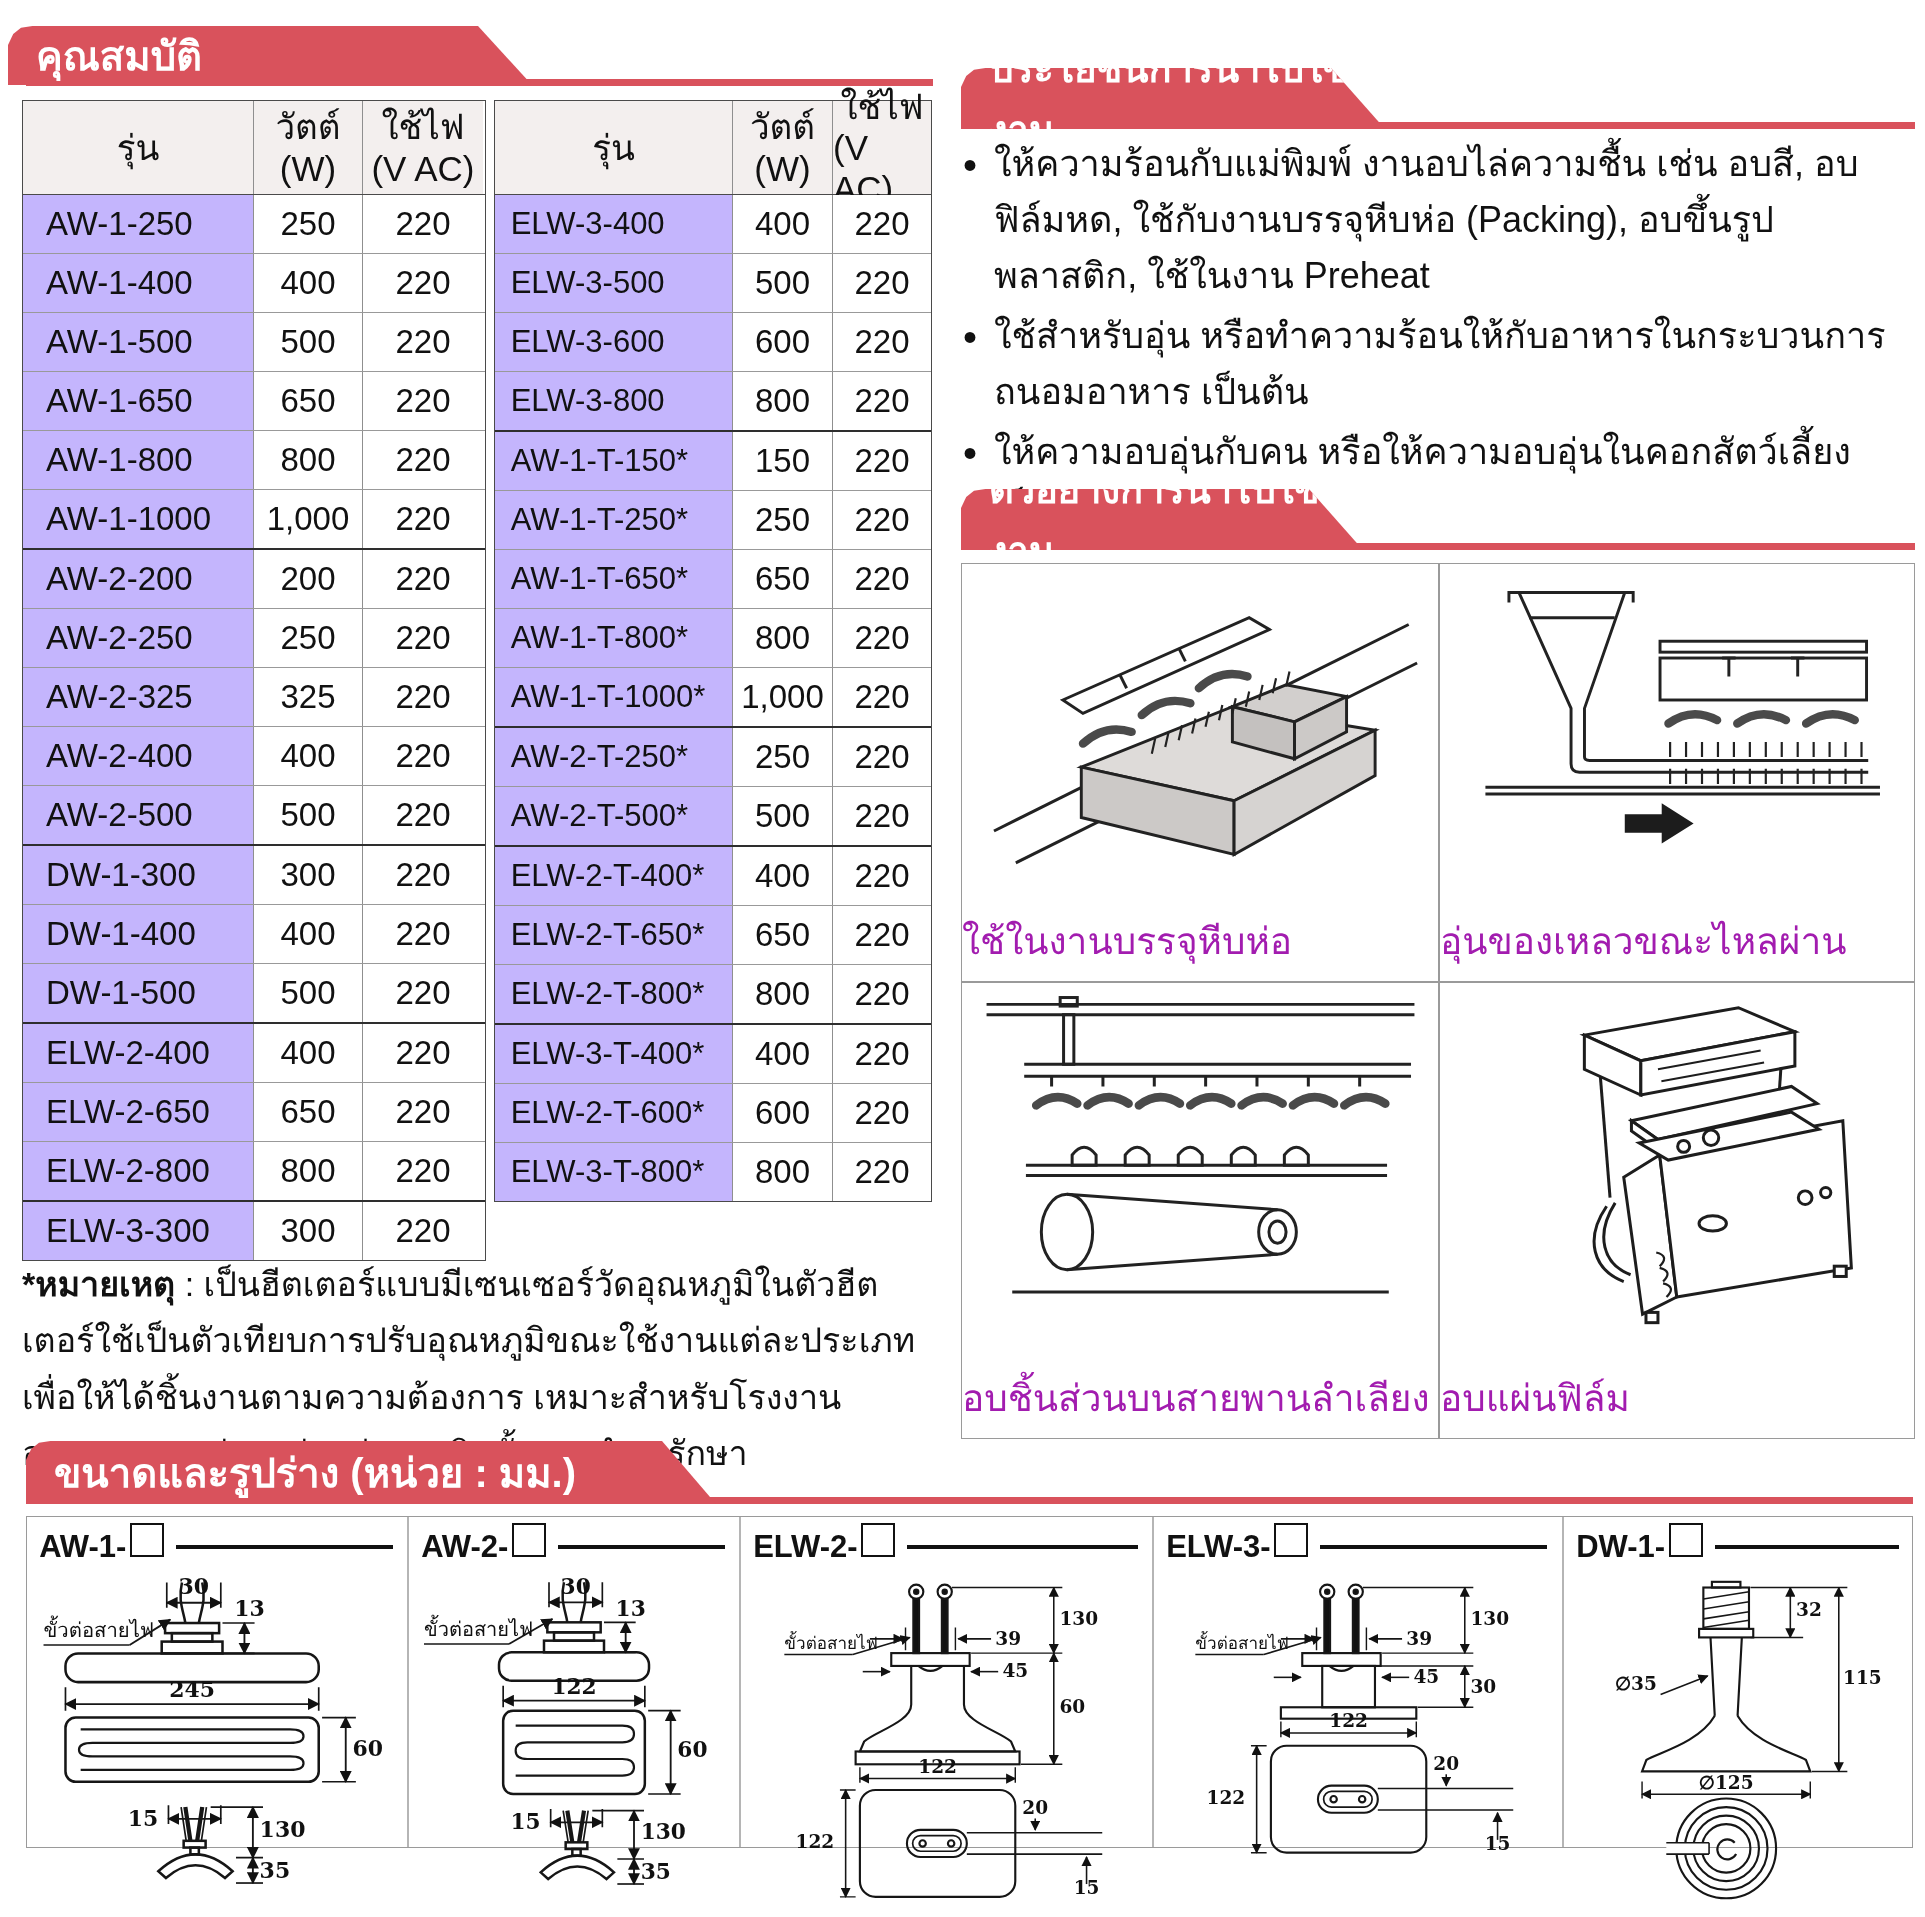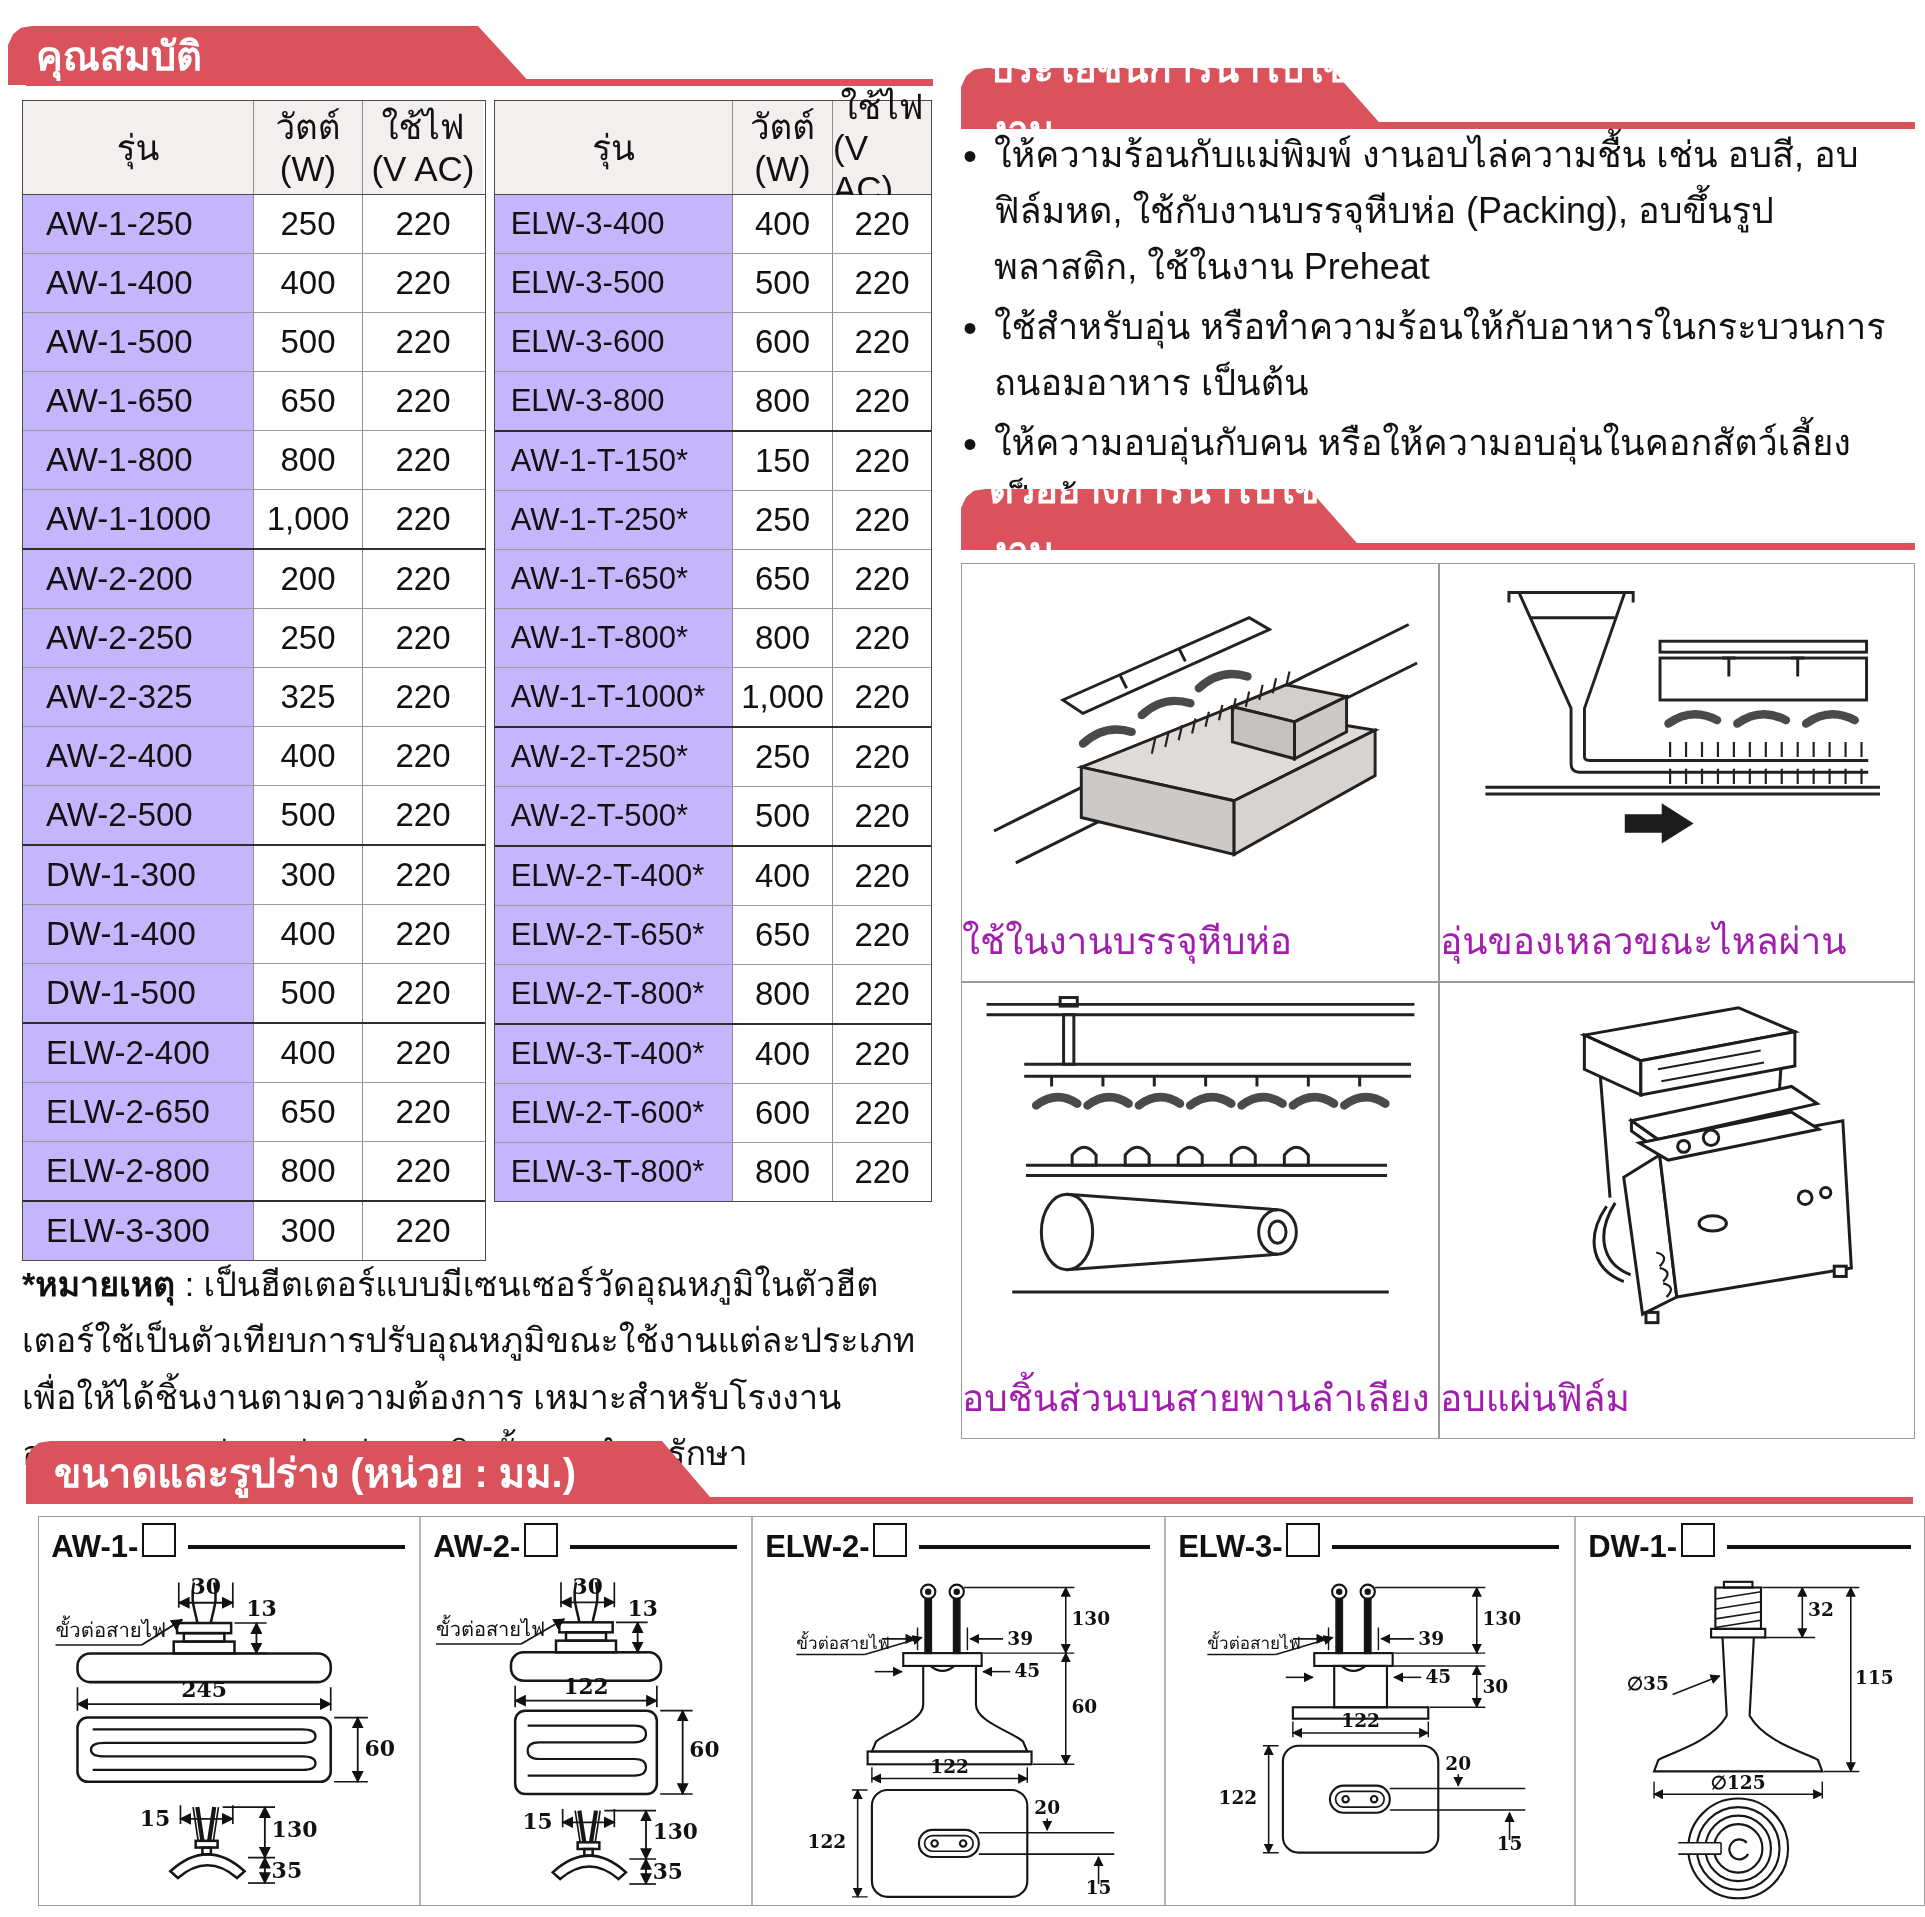--- a/index.html
+++ b/index.html
@@ -18,34 +18,34 @@
   .cell{box-sizing:border-box;border-right:0.9px solid #8f8f8f;}
   #t1 .c-model{width:231px;} #t1 .c-watt{width:109px;} #t1 .c-volt{width:120px;border-right:none;}
   #t2 .c-model{width:238px;} #t2 .c-watt{width:100px;} #t2 .c-volt{width:98px;border-right:none;}
   .spec-row{display:flex;height:58px;border-bottom:0.9px solid #999;}
   .spec-row:last-child{border-bottom:none;}
   .spec-row.group-end{border-bottom:2.6px solid #2e2e2e;}
   .spec-row .c-model{background:#c4b5fd;display:flex;align-items:center;padding-left:23px;font-size:33px;}
   #t2 .spec-row .c-model{font-size:31px;padding-left:15.7px;}
   .spec-row .c-watt,.spec-row .c-volt{display:flex;align-items:center;justify-content:center;font-size:33px;background:#fff;}
   
-  #benefits-list{position:absolute;left:963px;top:127px;width:954px;margin:0;padding:0;}
+  #benefits-list{position:absolute;left:963px;top:136px;width:954px;margin:0;padding:0;}
   #benefits-list li{list-style:none;position:relative;padding-left:31px;font-size:36px;line-height:1.56;margin:0 0 3.5px 0;}
   #benefits-list li::before{content:"\2022";position:absolute;left:0;top:-1.7px;font-size:40px;}
   
   #examples-grid{position:absolute;left:961px;top:563px;width:954px;height:876px;border:1.7px solid #9a9a9a;box-sizing:border-box;background:#fff;}
   .ex-vdiv{position:absolute;left:476px;top:0;width:1.7px;height:100%;background:#9a9a9a;}
   .ex-hdiv{position:absolute;left:0;top:417px;width:100%;height:1.7px;background:#9a9a9a;}
   .ex-cell{position:absolute;display:flex;flex-direction:column;align-items:center;justify-content:flex-start;}
   .ex-caption{position:absolute;bottom:11px;width:100%;font-size:37px;color:#a21caf;}
   
   #note{position:absolute;left:22px;top:1256px;width:919px;font-size:34px;line-height:1.66;}
   #note .nb{font-weight:bold;}
   
-  #draw-box{position:absolute;left:38px;top:1516px;width:1887px;height:390px;border:1.7px solid #9a9a9a;box-sizing:border-box;background:#fff;}
+  #draw-box{position:absolute;left:26px;top:1516px;width:1887px;height:332px;border:1.7px solid #9a9a9a;box-sizing:border-box;background:#fff;}
   .d-vdiv{position:absolute;top:0;width:1.7px;height:100%;background:#b5b5b5;}
   .panel{position:absolute;top:0;height:100%;}
   .panel-label{display:flex;align-items:center;font-size:31px;font-weight:bold;padding:12.2px 14px 0 12.2px;}
   .model-box{width:30px;height:30px;border:2.6px solid #111;margin:-14px 0 0 3.5px;flex:none;}
   .label-rule{flex:1;height:3.5px;background:#111;margin-left:12.2px;}
   .panel svg{display:block;margin:3.5px auto 0 auto;}
   .draw{fill:none;stroke:#161616;stroke-width:3;}
   .ext{stroke:#161616;stroke-width:2;fill:none;}
   .dln{stroke:#161616;stroke-width:2.2;fill:none;}
   .dim{font:bold 26px "DejaVu Serif",serif;fill:#111;}

